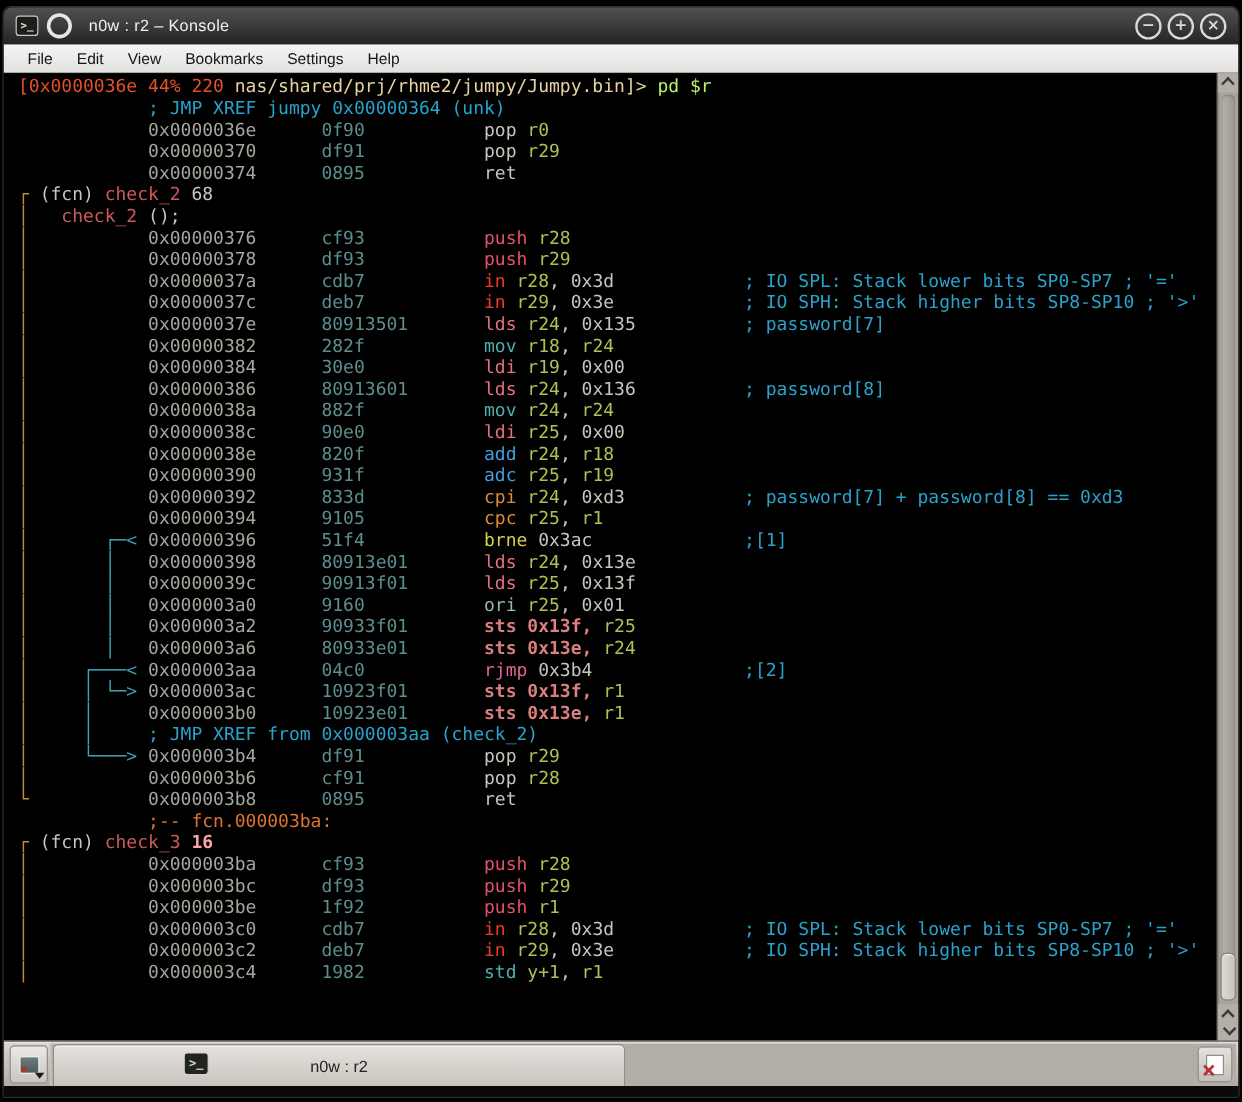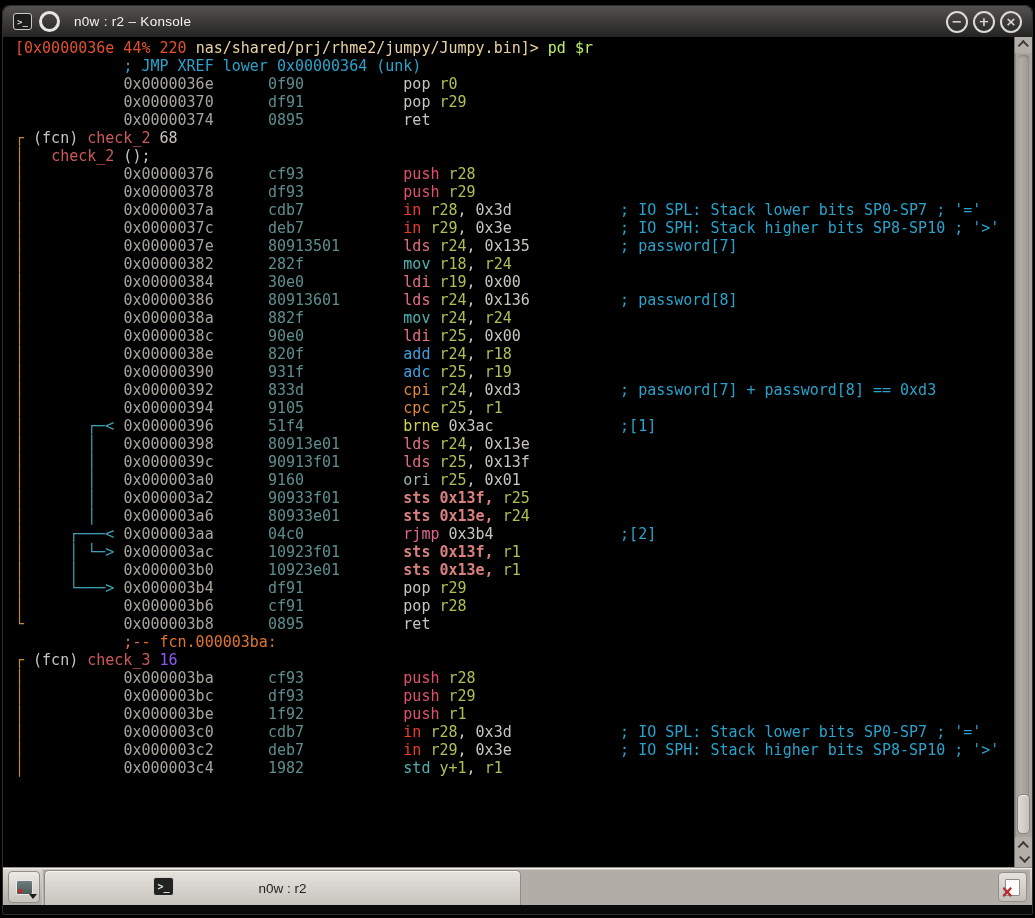--- a/index.html
+++ b/index.html
@@ -79,25 +79,33 @@
     <span class="kbadge">&gt;_</span>
     <span class="ring"></span>
     <span class="title">n0w : r2 – Konsole</span>
     <div class="winbtns" id="winbtns">
         <span class="wbtn">−</span>
         <span class="wbtn">+</span>
         <span class="wbtn">×</span>
       </div>
   </div>
 
+  <div class="menubar" id="menubar">
+      <span class="menu-item">File</span>
+      <span class="menu-item">Edit</span>
+      <span class="menu-item">View</span>
+      <span class="menu-item">Bookmarks</span>
+      <span class="menu-item">Settings</span>
+      <span class="menu-item">Help</span>
+    </div>
 
   <div class="content">
     <div class="terminal" id="term">
         <div class="tline"><span style="color: rgb(226, 81, 43);">[0x0000036e 44% 220 </span><span style="color: rgb(233, 210, 162);">nas/shared/prj/rhme2/jumpy/Jumpy.bin]&gt; </span><span style="color: #bef264;">pd $r</span></div>
-        <div class="tline"><span style="color: rgb(198, 198, 190);">            </span><span style="color: rgb(41, 163, 204);">; JMP XREF lower 0x00000364 (unk)</span></div>
+        <div class="tline"><span style="color: rgb(198, 198, 190);">            </span><span style="color: rgb(41, 163, 204);">; JMP XREF jumpy 0x00000364 (unk)</span></div>
         <div class="tline"><span style="color: rgb(198, 198, 190);">            </span><span style="color: rgb(166, 166, 158);">0x0000036e</span><span style="color: rgb(198, 198, 190);">      </span><span style="color: rgb(93, 142, 142);">0f90           </span><span style="color: rgb(198, 198, 190);">pop </span><span style="color: rgb(174, 192, 84);">r0</span></div>
         <div class="tline"><span style="color: rgb(198, 198, 190);">            </span><span style="color: rgb(166, 166, 158);">0x00000370</span><span style="color: rgb(198, 198, 190);">      </span><span style="color: rgb(93, 142, 142);">df91           </span><span style="color: rgb(198, 198, 190);">pop </span><span style="color: rgb(174, 192, 84);">r29</span></div>
         <div class="tline"><span style="color: rgb(198, 198, 190);">            </span><span style="color: rgb(166, 166, 158);">0x00000374</span><span style="color: rgb(198, 198, 190);">      </span><span style="color: rgb(93, 142, 142);">0895           </span><span style="color: rgb(198, 198, 190);">ret</span></div>
         <div class="tline"><span style="color: rgb(194, 142, 51);">┌ </span><span style="color: rgb(198, 198, 190);">(fcn) </span><span style="color: rgb(205, 90, 90);">check_2</span><span style="color: rgb(198, 198, 190);"> 68</span></div>
         <div class="tline"><span style="color: rgb(194, 142, 51);">│</span><span style="color: rgb(198, 198, 190);">   </span><span style="color: rgb(205, 90, 90);">check_2</span><span style="color: rgb(198, 198, 190);"> ();</span></div>
         <div class="tline"><span style="color: rgb(194, 142, 51);">│</span><span style="color: rgb(198, 198, 190);">           </span><span style="color: rgb(166, 166, 158);">0x00000376</span><span style="color: rgb(198, 198, 190);">      </span><span style="color: rgb(93, 142, 142);">cf93           </span><span style="color: rgb(228, 80, 108);">push </span><span style="color: rgb(174, 192, 84);">r28</span></div>
         <div class="tline"><span style="color: rgb(194, 142, 51);">│</span><span style="color: rgb(198, 198, 190);">           </span><span style="color: rgb(166, 166, 158);">0x00000378</span><span style="color: rgb(198, 198, 190);">      </span><span style="color: rgb(93, 142, 142);">df93           </span><span style="color: rgb(228, 80, 108);">push </span><span style="color: rgb(174, 192, 84);">r29</span></div>
         <div class="tline"><span style="color: rgb(194, 142, 51);">│</span><span style="color: rgb(198, 198, 190);">           </span><span style="color: rgb(166, 166, 158);">0x0000037a</span><span style="color: rgb(198, 198, 190);">      </span><span style="color: rgb(93, 142, 142);">cdb7           </span><span style="color: rgb(239, 60, 36);">in </span><span style="color: rgb(174, 192, 84);">r28</span><span style="color: rgb(198, 198, 190);">, 0x3d            </span><span style="color: rgb(41, 163, 204);">; IO SPL: Stack lower bits SP0-SP7 ; '='</span></div>
         <div class="tline"><span style="color: rgb(194, 142, 51);">│</span><span style="color: rgb(198, 198, 190);">           </span><span style="color: rgb(166, 166, 158);">0x0000037c</span><span style="color: rgb(198, 198, 190);">      </span><span style="color: rgb(93, 142, 142);">deb7           </span><span style="color: rgb(239, 60, 36);">in </span><span style="color: rgb(174, 192, 84);">r29</span><span style="color: rgb(198, 198, 190);">, 0x3e            </span><span style="color: rgb(41, 163, 204);">; IO SPH: Stack higher bits SP8-SP10 ; '&gt;'</span></div>
         <div class="tline"><span style="color: rgb(194, 142, 51);">│</span><span style="color: rgb(198, 198, 190);">           </span><span style="color: rgb(166, 166, 158);">0x0000037e</span><span style="color: rgb(198, 198, 190);">      </span><span style="color: rgb(93, 142, 142);">80913501       </span><span style="color: rgb(228, 112, 127);">lds </span><span style="color: rgb(174, 192, 84);">r24</span><span style="color: rgb(198, 198, 190);">, 0x135          </span><span style="color: rgb(41, 163, 204);">; password[7]</span></div>
@@ -112,25 +120,26 @@
         <div class="tline"><span style="color: rgb(194, 142, 51);">│</span><span style="color: rgb(198, 198, 190);">           </span><span style="color: rgb(166, 166, 158);">0x00000394</span><span style="color: rgb(198, 198, 190);">      </span><span style="color: rgb(93, 142, 142);">9105           </span><span style="color: rgb(221, 138, 60);">cpc </span><span style="color: rgb(174, 192, 84);">r25</span><span style="color: rgb(198, 198, 190);">, </span><span style="color: rgb(174, 192, 84);">r1</span></div>
         <div class="tline"><span style="color: rgb(194, 142, 51);">│</span><span style="color: rgb(198, 198, 190);">       </span><span style="color: rgb(63, 163, 184);">┌─&lt; </span><span style="color: rgb(166, 166, 158);">0x00000396</span><span style="color: rgb(198, 198, 190);">      </span><span style="color: rgb(93, 142, 142);">51f4           </span><span style="color: rgb(210, 210, 75);">brne </span><span style="color: rgb(198, 198, 190);">0x3ac              </span><span style="color: rgb(41, 163, 204);">;[1]</span></div>
         <div class="tline"><span style="color: rgb(194, 142, 51);">│</span><span style="color: rgb(198, 198, 190);">       </span><span style="color: rgb(63, 163, 184);">│</span><span style="color: rgb(198, 198, 190);">   </span><span style="color: rgb(166, 166, 158);">0x00000398</span><span style="color: rgb(198, 198, 190);">      </span><span style="color: rgb(93, 142, 142);">80913e01       </span><span style="color: rgb(228, 112, 127);">lds </span><span style="color: rgb(174, 192, 84);">r24</span><span style="color: rgb(198, 198, 190);">, 0x13e</span></div>
         <div class="tline"><span style="color: rgb(194, 142, 51);">│</span><span style="color: rgb(198, 198, 190);">       </span><span style="color: rgb(63, 163, 184);">│</span><span style="color: rgb(198, 198, 190);">   </span><span style="color: rgb(166, 166, 158);">0x0000039c</span><span style="color: rgb(198, 198, 190);">      </span><span style="color: rgb(93, 142, 142);">90913f01       </span><span style="color: rgb(228, 112, 127);">lds </span><span style="color: rgb(174, 192, 84);">r25</span><span style="color: rgb(198, 198, 190);">, 0x13f</span></div>
         <div class="tline"><span style="color: rgb(194, 142, 51);">│</span><span style="color: rgb(198, 198, 190);">       </span><span style="color: rgb(63, 163, 184);">│</span><span style="color: rgb(198, 198, 190);">   </span><span style="color: rgb(166, 166, 158);">0x000003a0</span><span style="color: rgb(198, 198, 190);">      </span><span style="color: rgb(93, 142, 142);">9160           </span><span style="color: rgb(157, 181, 172);">ori </span><span style="color: rgb(174, 192, 84);">r25</span><span style="color: rgb(198, 198, 190);">, 0x01</span></div>
         <div class="tline"><span style="color: rgb(194, 142, 51);">│</span><span style="color: rgb(198, 198, 190);">       </span><span style="color: rgb(63, 163, 184);">│</span><span style="color: rgb(198, 198, 190);">   </span><span style="color: rgb(166, 166, 158);">0x000003a2</span><span style="color: rgb(198, 198, 190);">      </span><span style="color: rgb(93, 142, 142);">90933f01       </span><span style="color: rgb(219, 127, 127); font-weight: bold;">sts 0x13f,</span><span style="color: rgb(198, 198, 190);"> </span><span style="color: rgb(174, 192, 84);">r25</span></div>
         <div class="tline"><span style="color: rgb(194, 142, 51);">│</span><span style="color: rgb(198, 198, 190);">       </span><span style="color: rgb(63, 163, 184);">│</span><span style="color: rgb(198, 198, 190);">   </span><span style="color: rgb(166, 166, 158);">0x000003a6</span><span style="color: rgb(198, 198, 190);">      </span><span style="color: rgb(93, 142, 142);">80933e01       </span><span style="color: rgb(219, 127, 127); font-weight: bold;">sts 0x13e,</span><span style="color: rgb(198, 198, 190);"> </span><span style="color: rgb(174, 192, 84);">r24</span></div>
         <div class="tline"><span style="color: rgb(194, 142, 51);">│</span><span style="color: rgb(198, 198, 190);">     </span><span style="color: rgb(63, 163, 184);">┌───&lt; </span><span style="color: rgb(166, 166, 158);">0x000003aa</span><span style="color: rgb(198, 198, 190);">      </span><span style="color: rgb(93, 142, 142);">04c0           </span><span style="color: rgb(224, 99, 148);">rjmp </span><span style="color: rgb(198, 198, 190);">0x3b4              </span><span style="color: rgb(41, 163, 204);">;[2]</span></div>
         <div class="tline"><span style="color: rgb(194, 142, 51);">│</span><span style="color: rgb(198, 198, 190);">     </span><span style="color: rgb(63, 163, 184);">│ └─&gt; </span><span style="color: rgb(166, 166, 158);">0x000003ac</span><span style="color: rgb(198, 198, 190);">      </span><span style="color: rgb(93, 142, 142);">10923f01       </span><span style="color: rgb(219, 127, 127); font-weight: bold;">sts 0x13f,</span><span style="color: rgb(198, 198, 190);"> </span><span style="color: rgb(174, 192, 84);">r1</span></div>
         <div class="tline"><span style="color: rgb(194, 142, 51);">│</span><span style="color: rgb(198, 198, 190);">     </span><span style="color: rgb(63, 163, 184);">│</span><span style="color: rgb(198, 198, 190);">     </span><span style="color: rgb(166, 166, 158);">0x000003b0</span><span style="color: rgb(198, 198, 190);">      </span><span style="color: rgb(93, 142, 142);">10923e01       </span><span style="color: rgb(219, 127, 127); font-weight: bold;">sts 0x13e,</span><span style="color: rgb(198, 198, 190);"> </span><span style="color: rgb(174, 192, 84);">r1</span></div>
+        <div class="tline"><span style="color: rgb(194, 142, 51);">│</span><span style="color: rgb(198, 198, 190);">     </span><span style="color: rgb(63, 163, 184);">│</span><span style="color: rgb(198, 198, 190);">     </span><span style="color: rgb(41, 163, 204);">; JMP XREF from 0x000003aa (check_2)</span></div>
         <div class="tline"><span style="color: rgb(194, 142, 51);">│</span><span style="color: rgb(198, 198, 190);">     </span><span style="color: rgb(63, 163, 184);">└───&gt; </span><span style="color: rgb(166, 166, 158);">0x000003b4</span><span style="color: rgb(198, 198, 190);">      </span><span style="color: rgb(93, 142, 142);">df91           </span><span style="color: rgb(198, 198, 190);">pop </span><span style="color: rgb(174, 192, 84);">r29</span></div>
         <div class="tline"><span style="color: rgb(194, 142, 51);">│</span><span style="color: rgb(198, 198, 190);">           </span><span style="color: rgb(166, 166, 158);">0x000003b6</span><span style="color: rgb(198, 198, 190);">      </span><span style="color: rgb(93, 142, 142);">cf91           </span><span style="color: rgb(198, 198, 190);">pop </span><span style="color: rgb(174, 192, 84);">r28</span></div>
         <div class="tline"><span style="color: rgb(194, 142, 51);">└</span><span style="color: rgb(198, 198, 190);">           </span><span style="color: rgb(166, 166, 158);">0x000003b8</span><span style="color: rgb(198, 198, 190);">      </span><span style="color: rgb(93, 142, 142);">0895           </span><span style="color: rgb(198, 198, 190);">ret</span></div>
         <div class="tline"><span style="color: rgb(198, 198, 190);">            </span><span style="color: rgb(223, 117, 44);">;-- fcn.000003ba:</span></div>
-        <div class="tline"><span style="color: rgb(194, 142, 51);">┌ </span><span style="color: rgb(198, 198, 190);">(fcn) </span><span style="color: rgb(205, 90, 90);">check_3</span><span style="color: #8b5cf6;"> 16</span></div>
+        <div class="tline"><span style="color: rgb(194, 142, 51);">┌ </span><span style="color: rgb(198, 198, 190);">(fcn) </span><span style="color: rgb(205, 90, 90);">check_3</span><span style="color: #fca5a5; font-weight: bold;"> 16</span></div>
         <div class="tline"><span style="color: rgb(194, 142, 51);">│</span><span style="color: rgb(198, 198, 190);">           </span><span style="color: rgb(166, 166, 158);">0x000003ba</span><span style="color: rgb(198, 198, 190);">      </span><span style="color: rgb(93, 142, 142);">cf93           </span><span style="color: rgb(228, 80, 108);">push </span><span style="color: rgb(174, 192, 84);">r28</span></div>
         <div class="tline"><span style="color: rgb(194, 142, 51);">│</span><span style="color: rgb(198, 198, 190);">           </span><span style="color: rgb(166, 166, 158);">0x000003bc</span><span style="color: rgb(198, 198, 190);">      </span><span style="color: rgb(93, 142, 142);">df93           </span><span style="color: rgb(228, 80, 108);">push </span><span style="color: rgb(174, 192, 84);">r29</span></div>
         <div class="tline"><span style="color: rgb(194, 142, 51);">│</span><span style="color: rgb(198, 198, 190);">           </span><span style="color: rgb(166, 166, 158);">0x000003be</span><span style="color: rgb(198, 198, 190);">      </span><span style="color: rgb(93, 142, 142);">1f92           </span><span style="color: rgb(228, 80, 108);">push </span><span style="color: rgb(174, 192, 84);">r1</span></div>
         <div class="tline"><span style="color: rgb(194, 142, 51);">│</span><span style="color: rgb(198, 198, 190);">           </span><span style="color: rgb(166, 166, 158);">0x000003c0</span><span style="color: rgb(198, 198, 190);">      </span><span style="color: rgb(93, 142, 142);">cdb7           </span><span style="color: rgb(239, 60, 36);">in </span><span style="color: rgb(174, 192, 84);">r28</span><span style="color: rgb(198, 198, 190);">, 0x3d            </span><span style="color: rgb(41, 163, 204);">; IO SPL: Stack lower bits SP0-SP7 ; '='</span></div>
         <div class="tline"><span style="color: rgb(194, 142, 51);">│</span><span style="color: rgb(198, 198, 190);">           </span><span style="color: rgb(166, 166, 158);">0x000003c2</span><span style="color: rgb(198, 198, 190);">      </span><span style="color: rgb(93, 142, 142);">deb7           </span><span style="color: rgb(239, 60, 36);">in </span><span style="color: rgb(174, 192, 84);">r29</span><span style="color: rgb(198, 198, 190);">, 0x3e            </span><span style="color: rgb(41, 163, 204);">; IO SPH: Stack higher bits SP8-SP10 ; '&gt;'</span></div>
         <div class="tline"><span style="color: rgb(194, 142, 51);">│</span><span style="color: rgb(198, 198, 190);">           </span><span style="color: rgb(166, 166, 158);">0x000003c4</span><span style="color: rgb(198, 198, 190);">      </span><span style="color: rgb(93, 142, 142);">1982           </span><span style="color: rgb(77, 177, 177);">std </span><span style="color: rgb(174, 192, 84);">y+1</span><span style="color: rgb(198, 198, 190);">, </span><span style="color: rgb(174, 192, 84);">r1</span></div>
       </div>
     <div class="scrollbar">
       <div class="sb-top">
         <span class="chev-up"></span>

